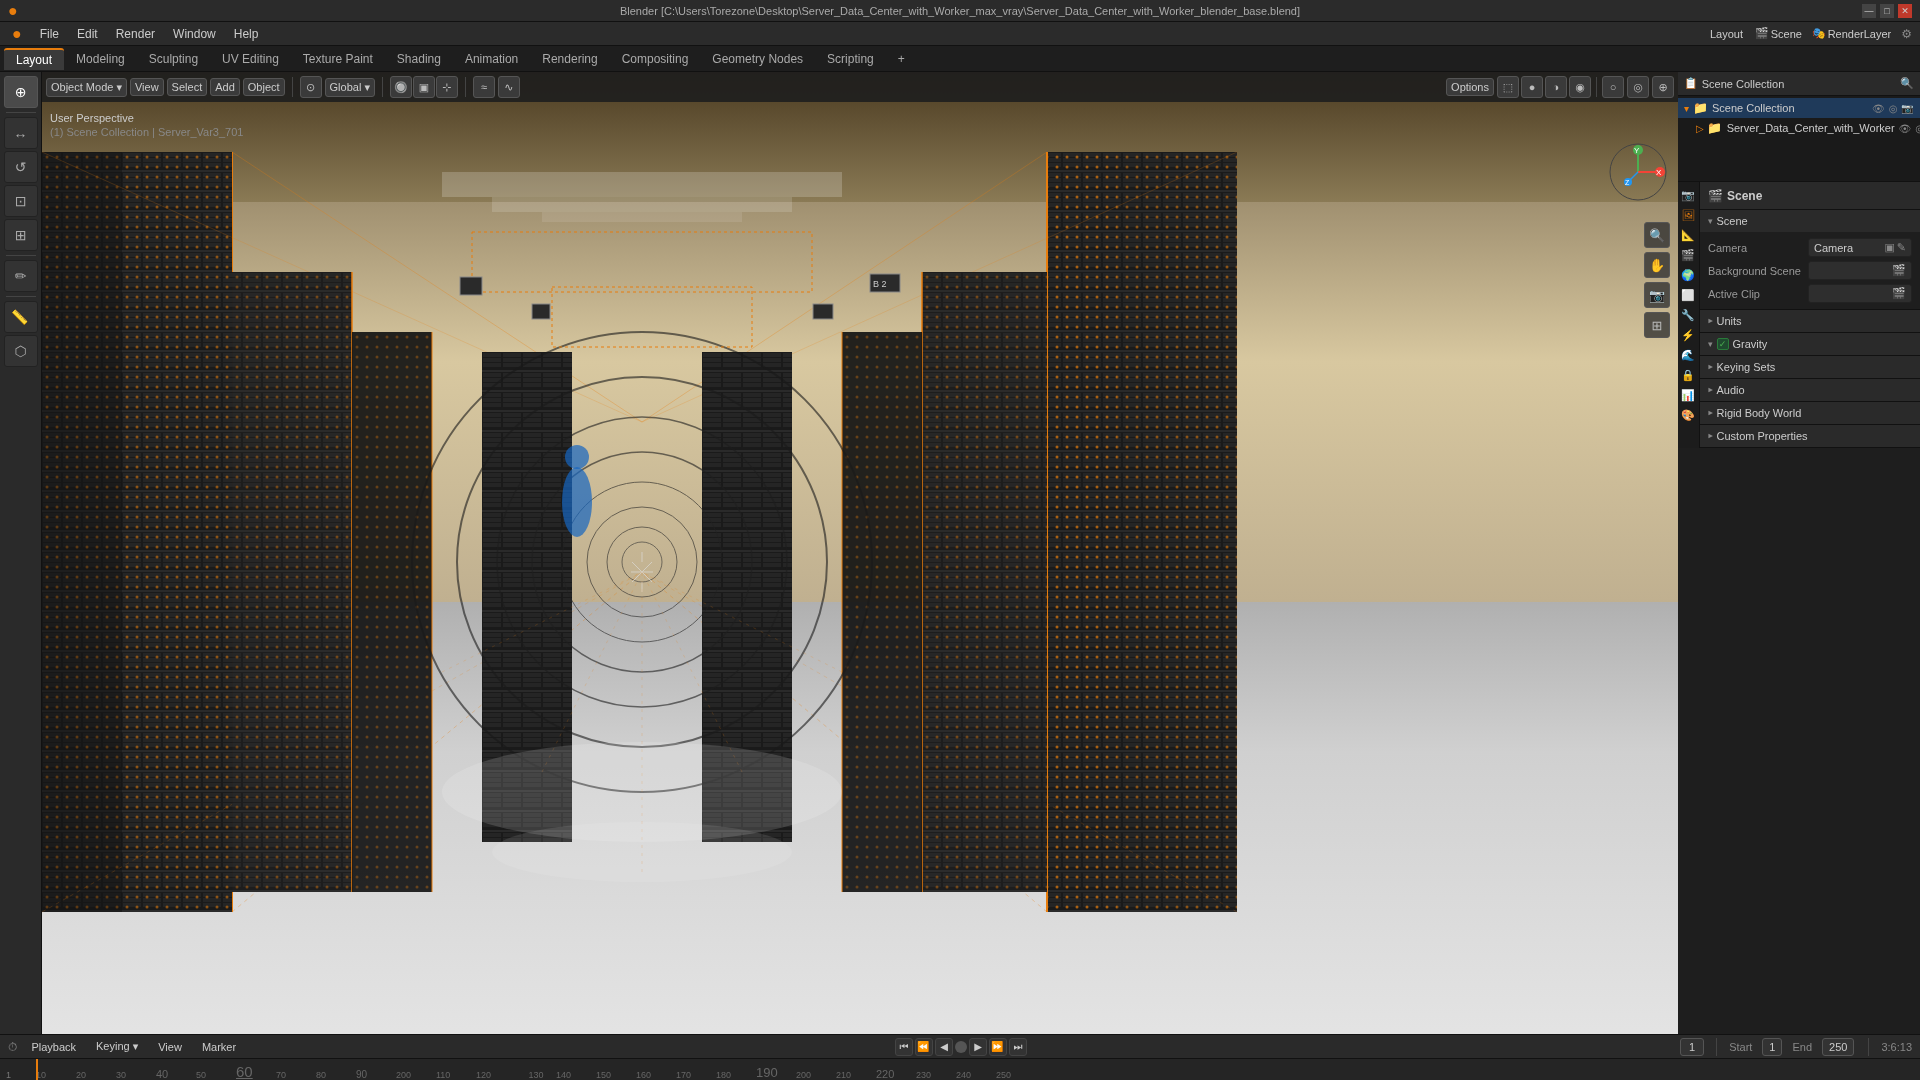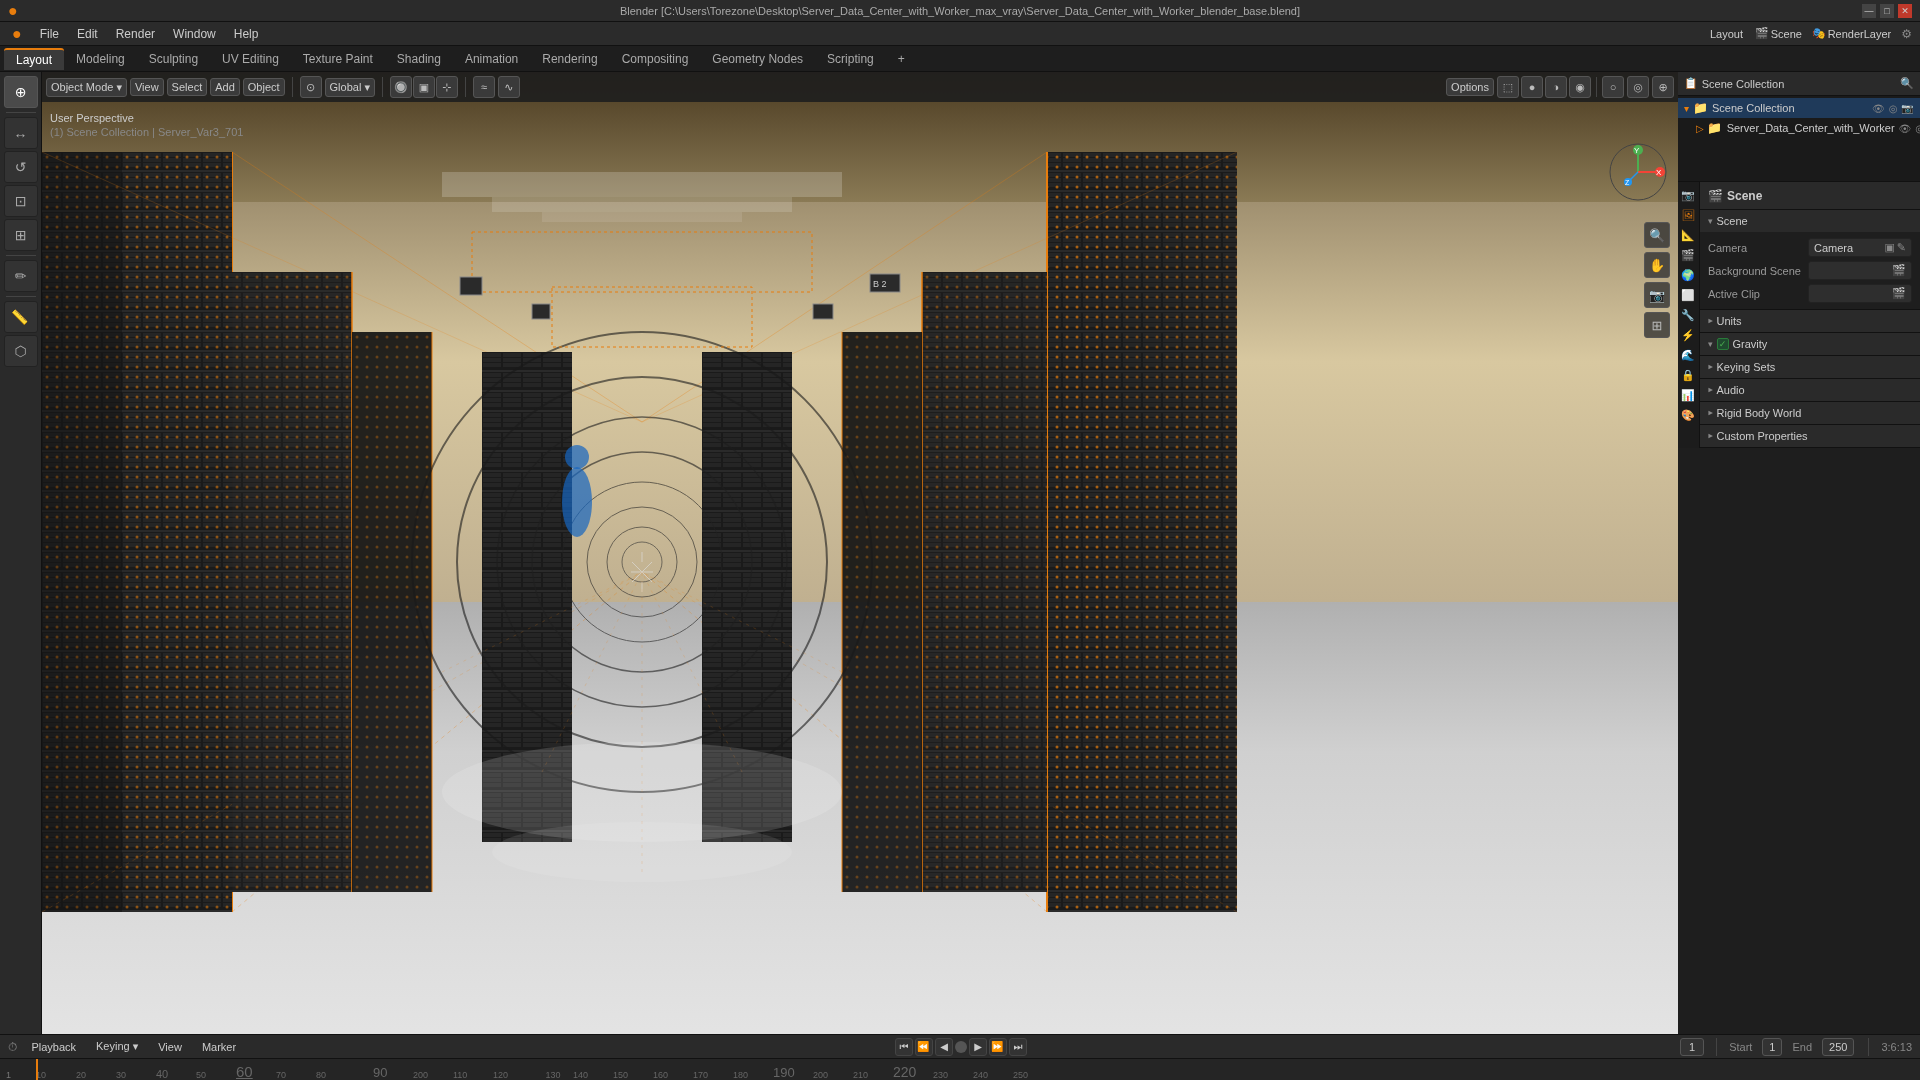--- a/index.html
+++ b/index.html
@@ -850,34 +850,34 @@
       <div style="display:flex;width:100%;height:100%;align-items:flex-end;padding:0 2px;">
         <span style="font-size:9px;color:#777;min-width:30px;">1</span>
         <span style="font-size:9px;color:#666;min-width:40px;">10</span>
         <span style="font-size:9px;color:#666;min-width:40px;">20</span>
         <span style="font-size:9px;color:#666;min-width:40px;">30</span>
         <span style="font-size:11px;color:#666;min-width:40px;">40</span>
         <span style="font-size:9px;color:#666;min-width:40px;">50</span>
         <span style="font-size:15px;color:#666;min-width:40px;text-decoration:underline;">60</span>
         <span style="font-size:9px;color:#666;min-width:40px;">70</span>
         <span style="font-size:9px;color:#666;min-width:40px;">80</span>
-        <span style="font-size:13px;color:#666;min-width:40px;margin-left:17px;">90</span>
+        <span style="font-size:10px;color:#666;min-width:40px;">90</span>
         <span style="font-size:9px;color:#666;min-width:40px;">200</span>
         <span style="font-size:9px;color:#666;min-width:40px;">110</span>
         <span style="font-size:9px;color:#666;min-width:40px;">120</span>
         <span style="font-size:9px;color:#666;min-width:40px;text-align:center;">130</span>
         <span style="font-size:9px;color:#666;min-width:40px;">140</span>
         <span style="font-size:9px;color:#666;min-width:40px;">150</span>
         <span style="font-size:9px;color:#666;min-width:40px;">160</span>
         <span style="font-size:9px;color:#666;min-width:40px;">170</span>
         <span style="font-size:9px;color:#666;min-width:40px;">180</span>
         <span style="font-size:13px;color:#666;min-width:40px;">190</span>
         <span style="font-size:9px;color:#666;min-width:40px;margin-top:39px;">200</span>
         <span style="font-size:9px;color:#666;min-width:40px;">210</span>
-        <span style="font-size:14px;color:#666;min-width:40px;">220</span>
+        <span style="font-size:11px;color:#666;min-width:40px;">220</span>
         <span style="font-size:9px;color:#666;min-width:40px;">230</span>
         <span style="font-size:9px;color:#666;min-width:40px;">240</span>
         <span style="font-size:9px;color:#666;min-width:40px;">250</span>
       </div>
     </div>
   </div>
 
 </div>
 
 </body></html>

